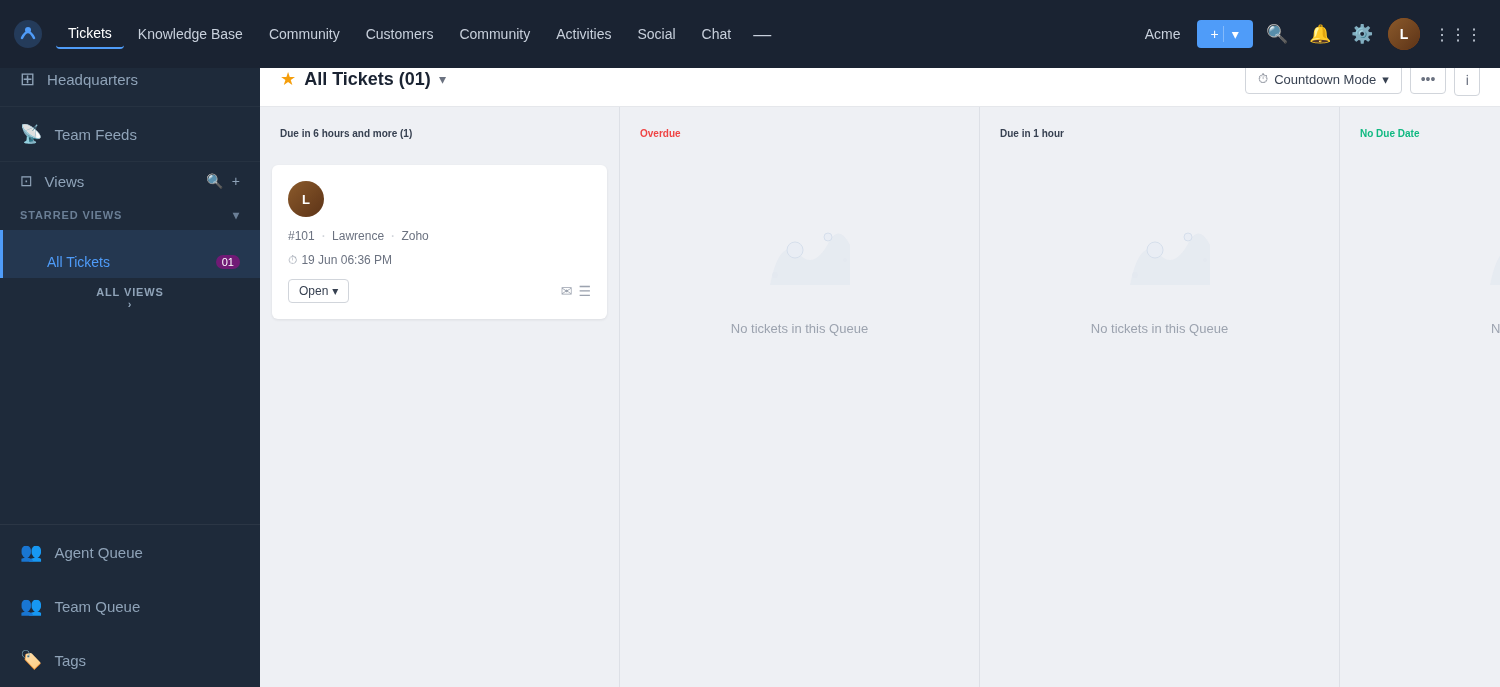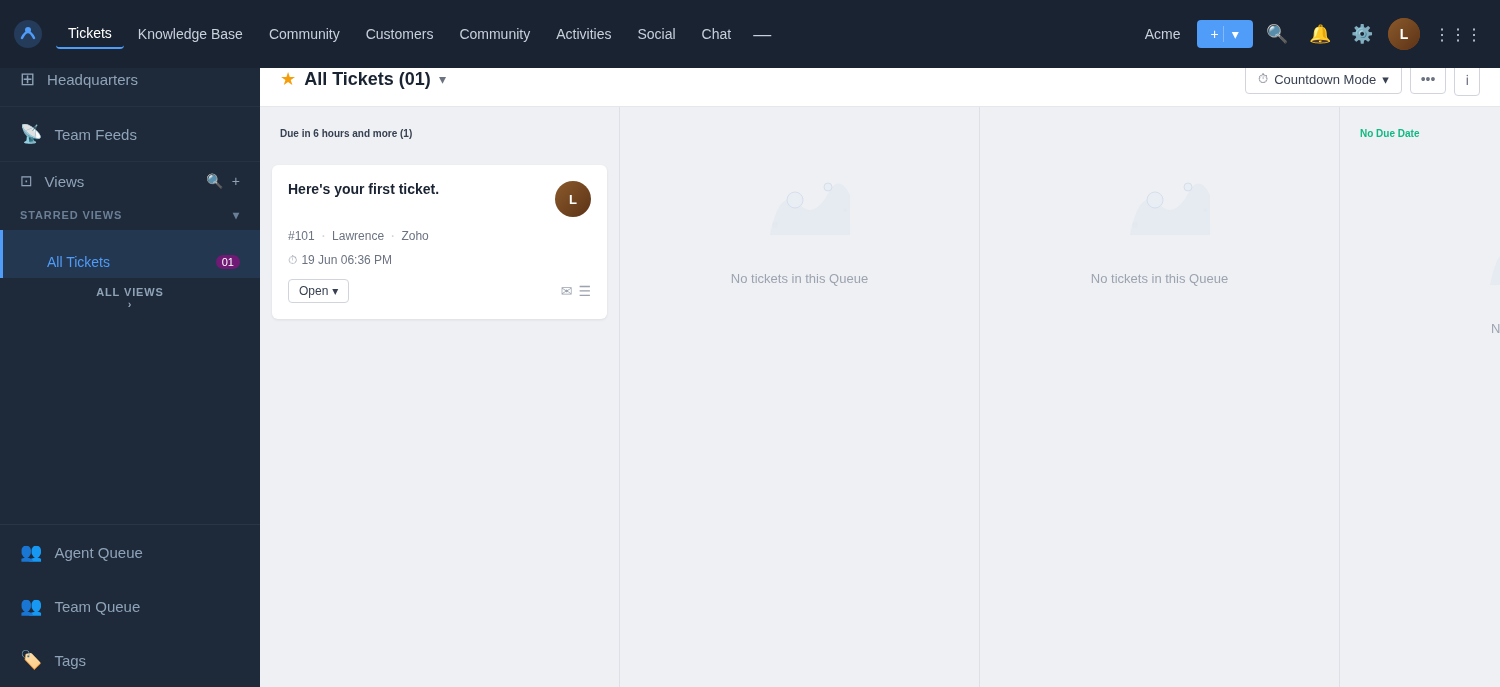--- a/index.html
+++ b/index.html
@@ -245,21 +245,20 @@
   <div class="board">
 
     <div class="column">
       <div class="column-header">
         <span class="col-title">Due in 6 hours and more (1)</span>
       </div>
       <div class="column-body">
 
         <div class="ticket-card">
           <div class="ticket-card-header">
-            <span class="ticket-title">Here's your first ticket.</span>
             <div class="ticket-avatar">L</div>
           </div>
           <div class="ticket-meta">
             <span class="ticket-meta-item">#101</span>
             <span class="ticket-meta-dot">·</span>
             <span class="ticket-meta-item">Lawrence</span>
             <span class="ticket-meta-dot">·</span>
             <span class="ticket-meta-item">Zoho</span>
           </div>
           <div class="ticket-time">
@@ -274,35 +273,41 @@
             <div class="ticket-icons">
               <span>✉</span>
               <span>☰</span>
             </div>
           </div>
         </div>
       </div>
     </div>
 
     <div class="column">
+      <div class="column-header">
+        <span class="col-title overdue">Overdue</span>
+      </div>
       <div class="column-body">
         <div class="empty-state">
           <svg class="empty-illustration" viewBox="0 0 120 100">
             <path d="M30 80 Q40 30 60 50 Q75 65 90 35 Q100 20 110 40 L110 80 Z" fill="#c8d6e5" opacity="0.5"></path>
             <circle cx="55" cy="45" r="8" fill="#e2eaf5" stroke="#b0c4de" stroke-width="1"></circle>
             <circle cx="88" cy="32" r="4" fill="#e2eaf5" stroke="#b0c4de" stroke-width="1"></circle>
             <circle cx="35" cy="70" r="3" fill="#d0dce8" opacity="0.6"></circle>
             <circle cx="105" cy="55" r="2" fill="#d0dce8" opacity="0.6"></circle>
           </svg>
           <span class="empty-text">No tickets in this Queue</span>
         </div>
       </div>
     </div>
 
     <div class="column">
+      <div class="column-header">
+        <span class="col-title">Due in 1 hour</span>
+      </div>
       <div class="column-body">
         <div class="empty-state">
           <svg class="empty-illustration" viewBox="0 0 120 100">
             <path d="M30 80 Q40 30 60 50 Q75 65 90 35 Q100 20 110 40 L110 80 Z" fill="#c8d6e5" opacity="0.5"></path>
             <circle cx="55" cy="45" r="8" fill="#e2eaf5" stroke="#b0c4de" stroke-width="1"></circle>
             <circle cx="88" cy="32" r="4" fill="#e2eaf5" stroke="#b0c4de" stroke-width="1"></circle>
             <circle cx="35" cy="70" r="3" fill="#d0dce8" opacity="0.6"></circle>
             <circle cx="105" cy="55" r="2" fill="#d0dce8" opacity="0.6"></circle>
           </svg>
           <span class="empty-text">No tickets in this Queue</span>

